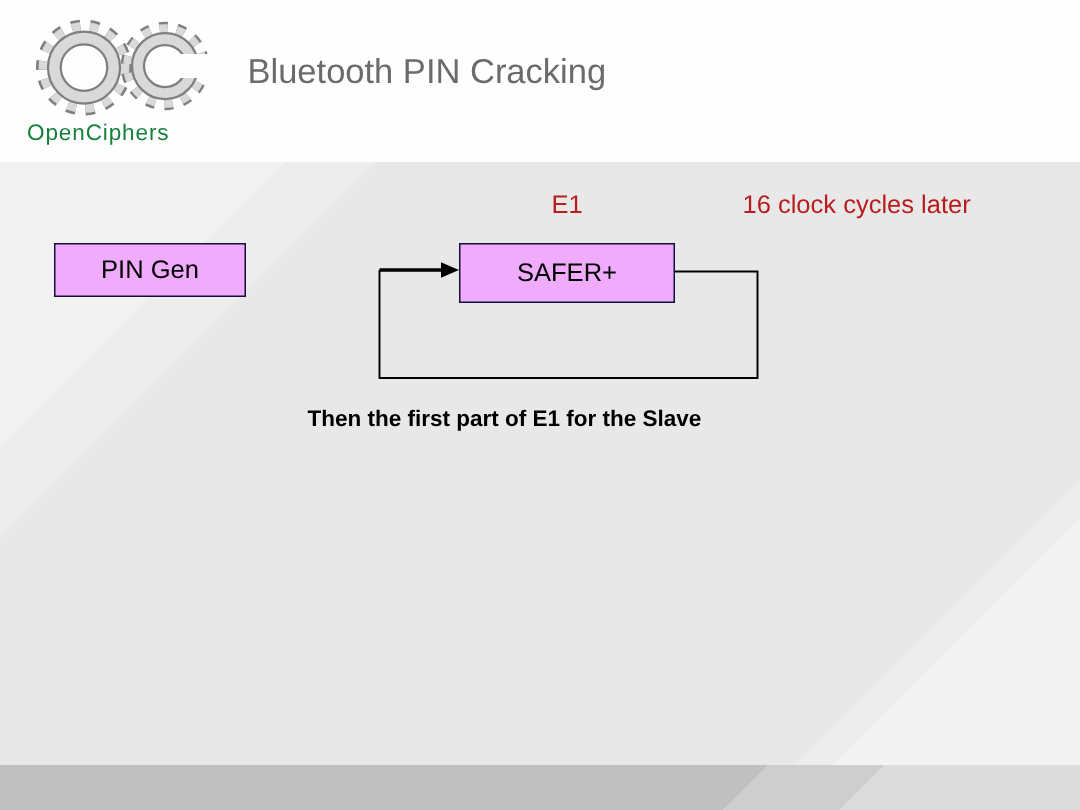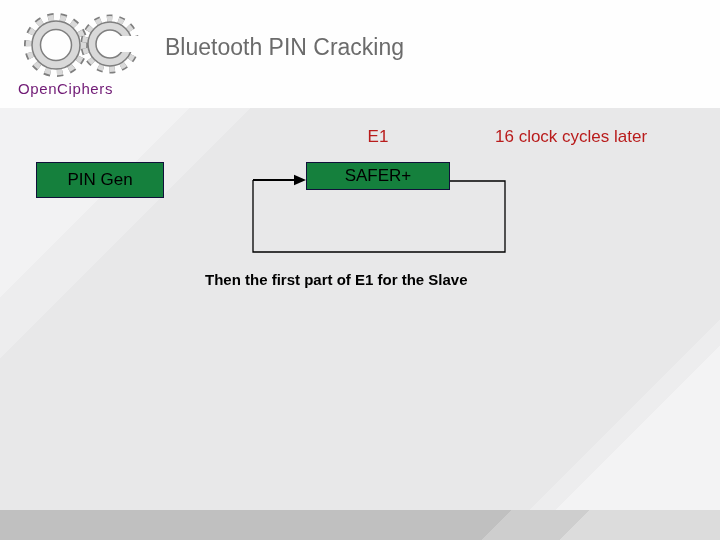--- a/index.html
+++ b/index.html
@@ -25,38 +25,38 @@
     background:linear-gradient(135deg,
       #c0c0c0 0px,#c0c0c0 362px,
       #cecece 362px,#cecece 417px,
       #dcdcdc 417px);
   }
   
   .logo{position:absolute;left:10px;top:4px;width:140px;height:100px;}
   .logo svg{display:block;}
   .logo-text{
     position:absolute;left:8px;top:76px;width:130px;
-    font-size:15px;color:#701a75;letter-spacing:0.6px;
+    font-size:15px;color:#15803d;letter-spacing:0.6px;
   }
   
   .slide-title{
     position:absolute;left:165px;top:34px;width:480px;
     font-size:23px;color:#6b6b6b;white-space:nowrap;
   }
   
   .lbl{position:absolute;font-size:17px;color:#b91c1c;white-space:nowrap;}
   .lbl-e1{left:350px;top:127px;width:56px;text-align:center;}
   .lbl-clock{left:495px;top:127px;text-align:right;}
   .shape-box{
-    position:absolute;height:34px;background:#15803d;border:1.6px solid #10103a;
+    position:absolute;height:34px;background:#f0abfc;border:1.6px solid #10103a;
     display:flex;align-items:center;justify-content:center;
     font-size:17px;color:#000;box-sizing:border-box;
   }
   .box-pingen{left:36px;top:162px;width:128px;height:36px;}
-  .box-safer{left:306px;top:162px;width:144px;height:28px;}
+  .box-safer{left:306px;top:162px;width:144px;height:40px;}
   .wires{position:absolute;left:0;top:0;width:720px;height:540px;pointer-events:none;}
   .caption{
     position:absolute;left:205px;top:271px;font-size:15px;font-weight:700;color:#000;
     white-space:nowrap;
   }
 </style>
 </head>
 <body>
 
 <div class="header-band"></div>

